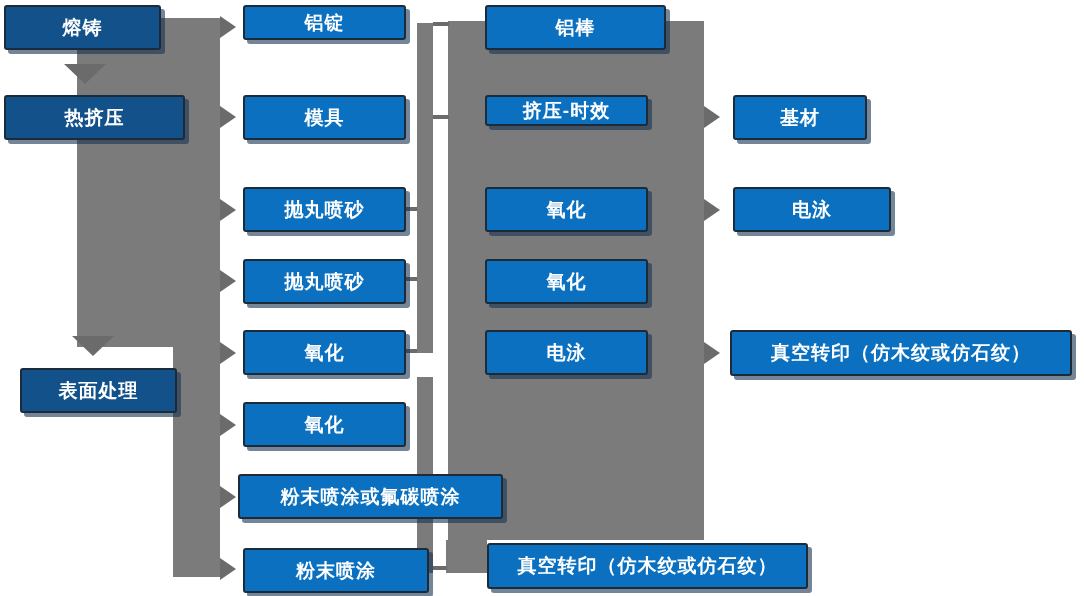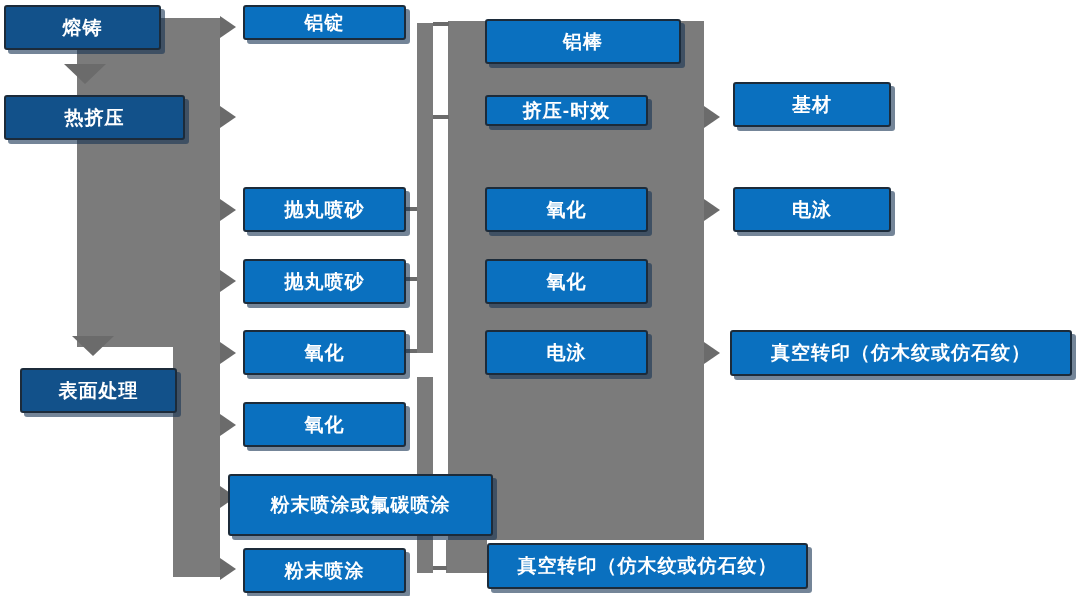--- a/index.html
+++ b/index.html
@@ -68,31 +68,32 @@
 
   <div class="arr-r" style="left:704px;top:106px"></div>
   <div class="arr-r" style="left:704px;top:199px"></div>
   <div class="arr-r" style="left:704px;top:342px"></div>
 
   <div class="box dark" style="left:4px;top:5px;width:157px;height:45px">熔铸</div>
   <div class="box dark" style="left:4px;top:95px;width:181px;height:45px">热挤压</div>
   <div class="box dark" style="left:20px;top:368px;width:157px;height:45px">表面处理</div>
 
   <div class="box" style="left:243px;top:5px;width:163px;height:35px">铝锭</div>
+  <div class="box" style="left:243px;top:95px;width:163px;height:45px">模具</div>
   <div class="box" style="left:243px;top:187px;width:163px;height:45px">抛丸喷砂</div>
   <div class="box" style="left:243px;top:259px;width:163px;height:45px">抛丸喷砂</div>
   <div class="box" style="left:243px;top:330px;width:163px;height:45px">氧化</div>
   <div class="box" style="left:243px;top:402px;width:163px;height:45px">氧化</div>
-  <div class="box" style="left:228px;top:474px;width:265px;height:62px">粉末喷涂或氟碳喷涂</div>
-  <div class="box" style="left:243px;top:548px;width:163px;height:45px">粉末喷涂</div>
+  <div class="box" style="left:238px;top:474px;width:265px;height:45px">粉末喷涂或氟碳喷涂</div>
+  <div class="box" style="left:243px;top:548px;width:186px;height:45px">粉末喷涂</div>
 
-  <div class="box" style="left:485px;top:19px;width:196px;height:45px">铝棒</div>
+  <div class="box" style="left:485px;top:5px;width:181px;height:45px">铝棒</div>
   <div class="box" style="left:485px;top:95px;width:163px;height:31px">挤压-时效</div>
   <div class="box" style="left:485px;top:187px;width:163px;height:45px">氧化</div>
   <div class="box" style="left:485px;top:259px;width:163px;height:45px">氧化</div>
   <div class="box" style="left:485px;top:330px;width:163px;height:45px">电泳</div>
   <div class="box" style="left:487px;top:543px;width:321px;height:46px">真空转印（仿木纹或仿石纹）</div>
 
-  <div class="box" style="left:733px;top:82px;width:158px;height:45px">基材</div>
+  <div class="box" style="left:733px;top:95px;width:134px;height:45px">基材</div>
   <div class="box" style="left:733px;top:187px;width:158px;height:45px">电泳</div>
   <div class="box" style="left:730px;top:330px;width:342px;height:46px">真空转印（仿木纹或仿石纹）</div>
 
 </div>
 
 </body></html>

